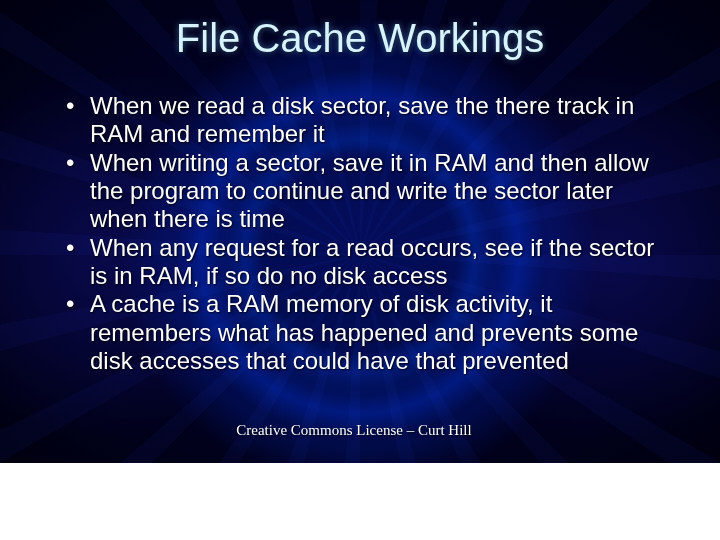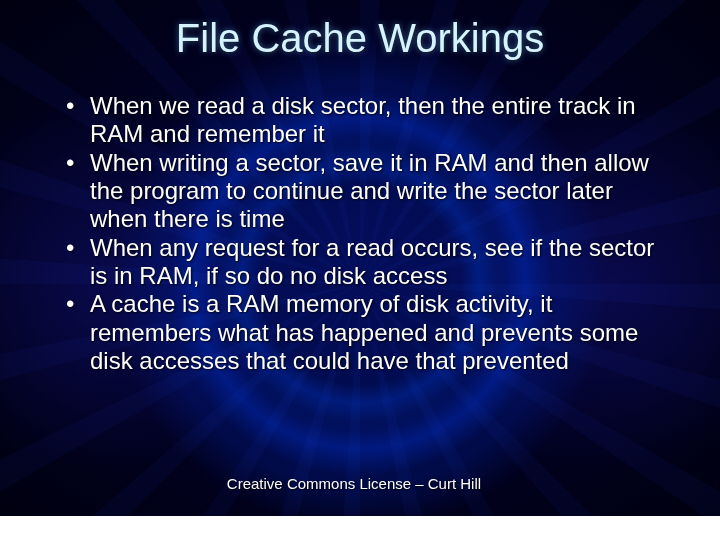--- a/index.html
+++ b/index.html
@@ -6,21 +6,21 @@
     margin: 0;
     padding: 0;
     width: 720px;
     height: 540px;
     overflow: hidden;
     font-family: Arial, Helvetica, sans-serif;
   }
   .slide {
     position: relative;
     width: 720px;
-    height: 516px;
+    height: 463px;
     background:
       radial-gradient(circle at 50% 55%, rgba(0,30,130,0.0) 0%, rgba(0,30,130,0.0) 22%, rgba(0,40,160,0.55) 26%, rgba(0,0,50,0.0) 32%),
       radial-gradient(circle at 50% 55%, rgba(0,40,180,0.0) 30%, rgba(0,40,180,0.5) 36%, rgba(0,0,50,0.0) 42%),
       radial-gradient(circle at 50% 55%, rgba(0,30,150,0.35) 44%, rgba(0,0,50,0.0) 54%),
       radial-gradient(circle at 15% 55%, rgba(10,10,80,0.9) 0%, rgba(0,0,40,0.0) 28%),
       radial-gradient(circle at 85% 55%, rgba(10,10,80,0.9) 0%, rgba(0,0,40,0.0) 28%),
       radial-gradient(ellipse at 50% 50%, #04043a 0%, #010122 55%, #000010 100%);
     color: #fff;
     box-sizing: border-box;
   }
@@ -73,37 +73,37 @@
     top: 0;
     color: #ffffff;
     font-size: 24px;
   }
   .footer {
     position: absolute;
     bottom: 24px;
     left: 0;
     right: 12px;
     text-align: center;
-    font-family: Liberation Sans, sans-serif;
+    font-family: Liberation Serif, serif;
     font-size: 15px;
     color: #fff;
     text-shadow: 1px 1px 2px rgba(0,0,0,0.9);
   }
 </style>
 </head>
 <body>
 
 <div class="slide">
   <div class="rays"></div>
 
   <div class="title">File Cache Workings</div>
 
   <div class="body">
     <ul class="bullets">
-      <li><span>When we read a disk sector, then the entire track in RAM and remember it</span></li>
+      <li><span>When we read a disk sector, save the there track in RAM and remember it</span></li>
       <li><span>When writing a sector, save it in RAM and then allow the program to continue and write the sector later when there is time</span></li>
       <li><span>When any request for a read occurs, see if the sector is in RAM, if so do no disk access</span></li>
       <li><span>A cache is a RAM memory of disk activity, it remembers what has happened and prevents some disk accesses that could have that prevented</span></li>
     </ul>
   </div>
 
   <div class="footer">Creative Commons License – Curt Hill</div>
 </div>
 
 </body></html>

